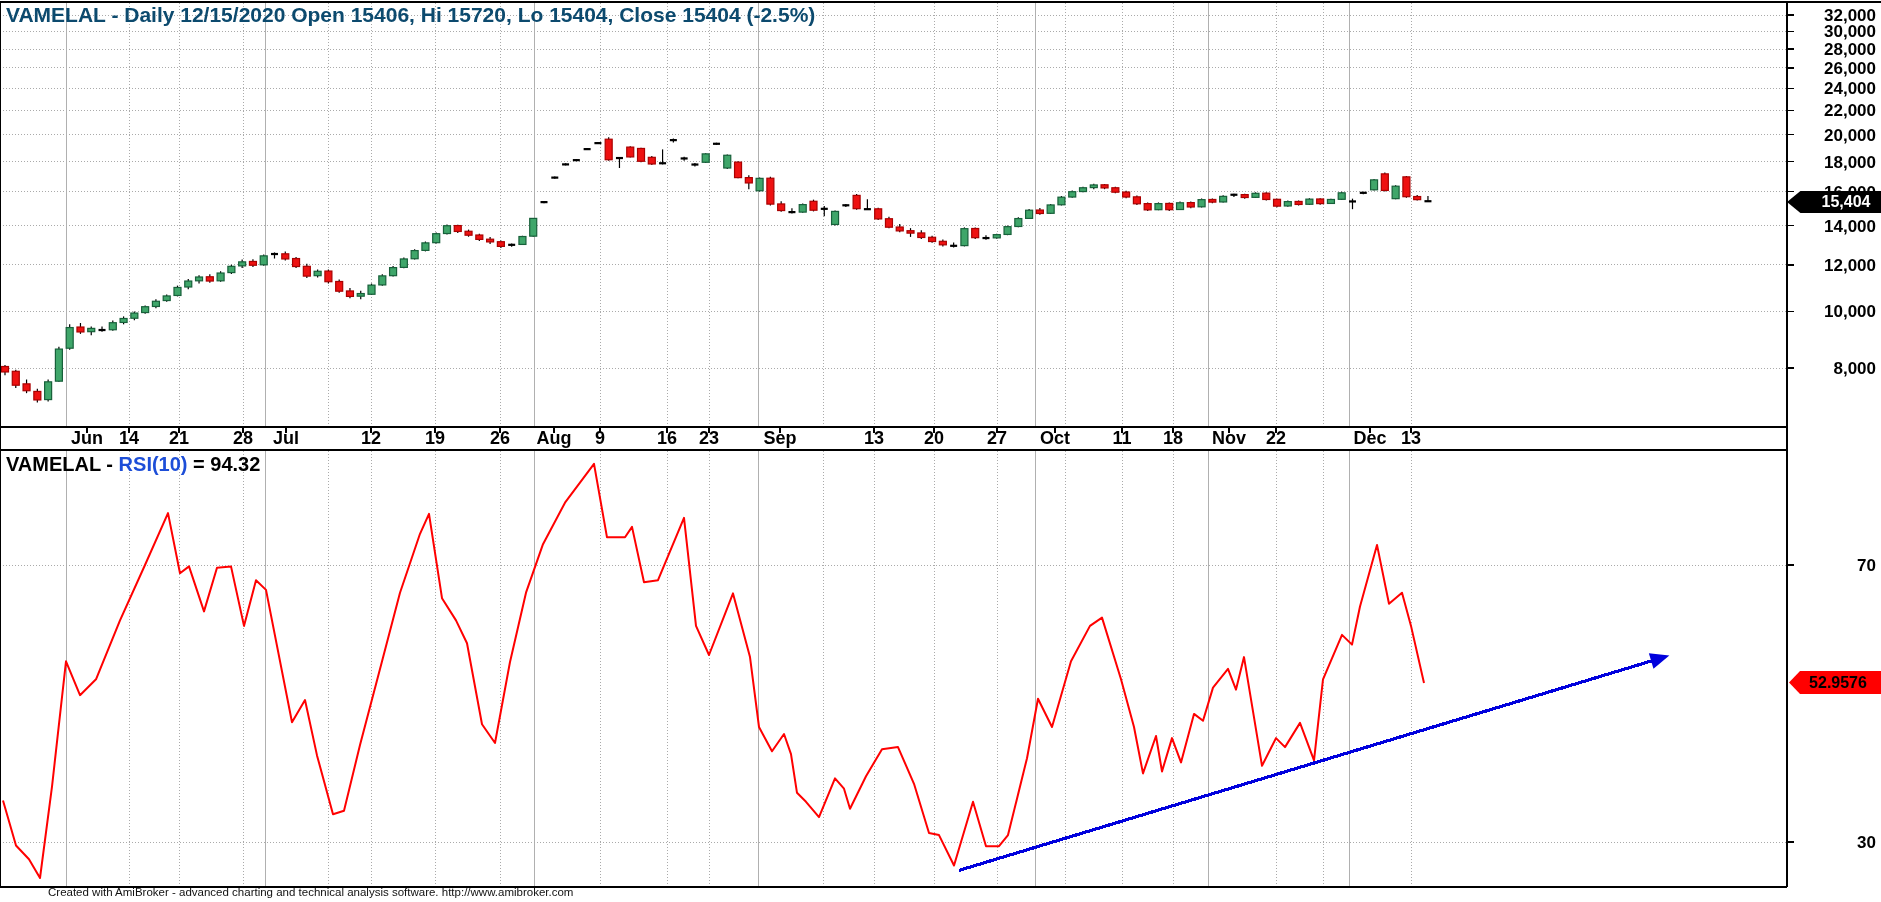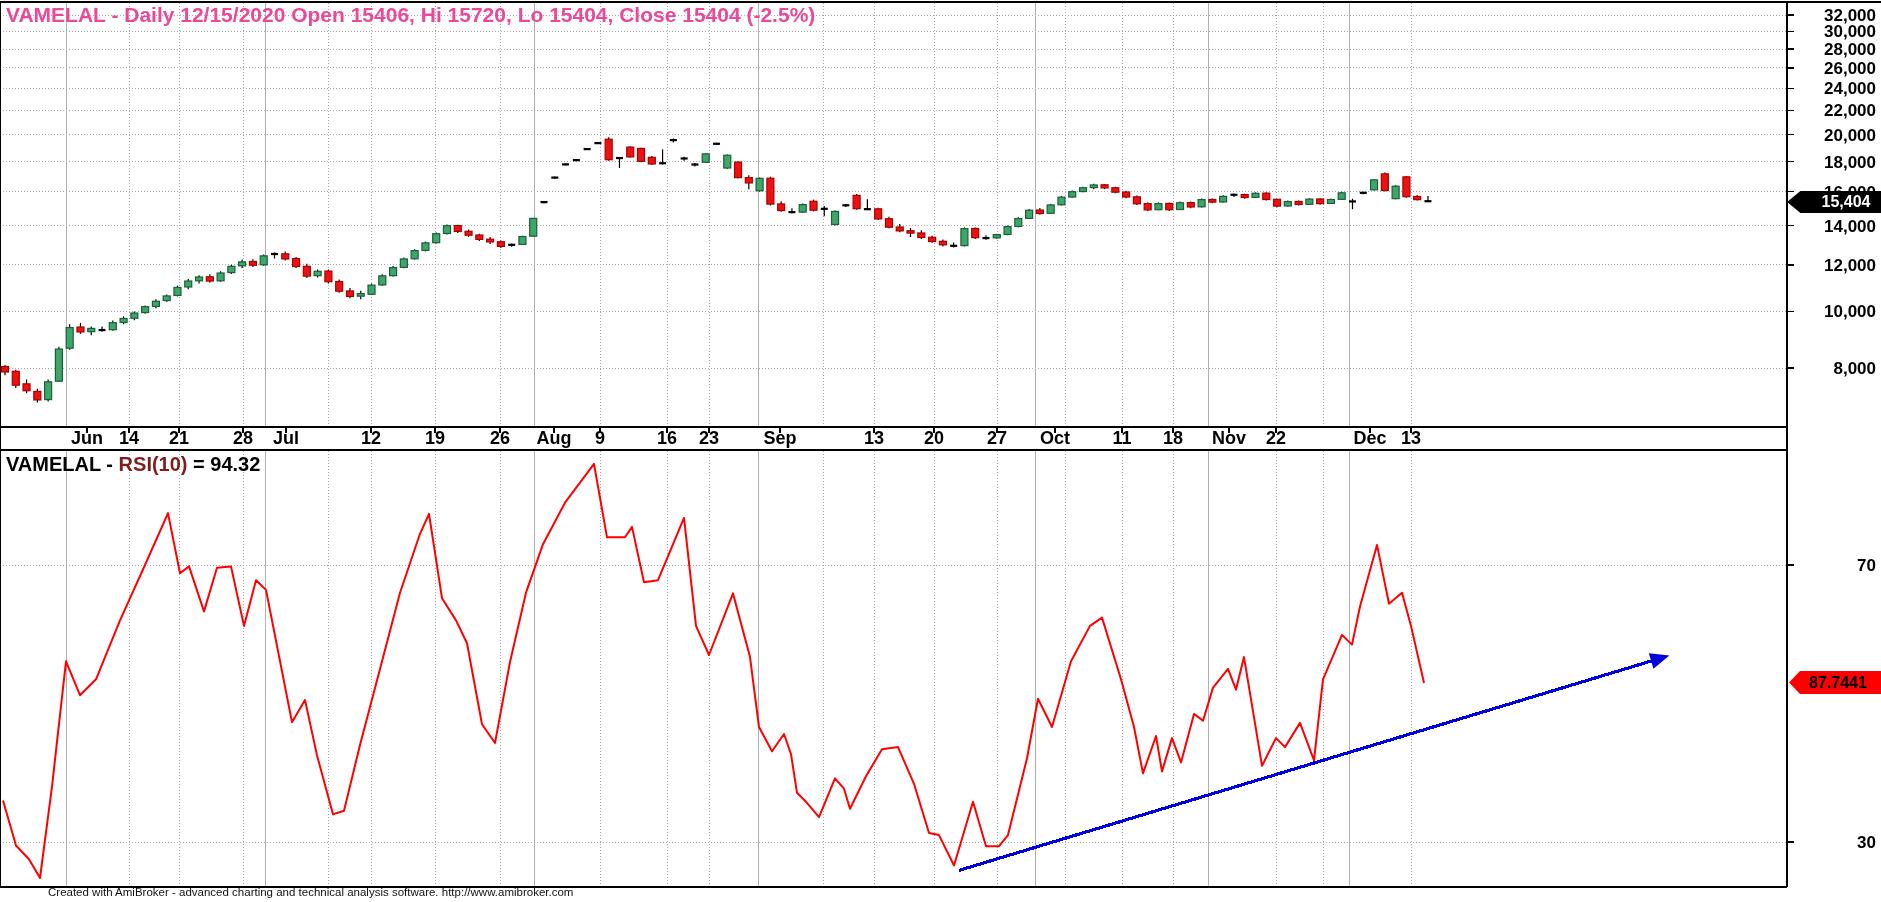--- a/index.html
+++ b/index.html
@@ -1,22 +1,22 @@
 <!DOCTYPE html>
 <html><head>
 <meta charset="utf-8">
 <style>
   html,body{margin:0;padding:0;background:#ffffff;}
   #chart-root{position:relative;width:1881px;height:902px;background:#ffffff;overflow:hidden;
     font-family:"Liberation Sans","DejaVu Sans",sans-serif;}
   #plot-svg{position:absolute;left:0;top:0;}
   .overlay{position:absolute;white-space:pre;}
-  #main-title{left:6px;top:3px;font-size:21px;font-weight:bold;color:#ec4899;}
+  #main-title{left:6px;top:3px;font-size:21px;font-weight:bold;color:#0c4a6e;}
   #rsi-title{left:6px;top:453px;font-size:20px;font-weight:bold;color:#000;}
-  #rsi-title .ind{color:#7f1d1d;}
+  #rsi-title .ind{color:#1d4ed8;}
   #price-badge{left:1787px;top:191px;width:112px;height:22px;background:#000;color:#fff;
     font-size:16px;font-weight:bold;line-height:22px;text-align:center;padding-left:6px;box-sizing:border-box;
     clip-path:polygon(0 50%,12% 0,100% 0,100% 100%,12% 100%);}
   #rsi-badge{left:1789px;top:671px;width:92px;height:23px;background:#ff0000;color:#000;
     font-size:16px;font-weight:bold;line-height:23px;text-align:center;padding-left:6px;box-sizing:border-box;
     clip-path:polygon(0 50%,12% 0,100% 0,100% 100%,12% 100%);}
   #footer-note{left:4px;top:886px;font-size:11.5px;color:#111;margin-left:44px;}
 </style>
 </head>
 <body>
@@ -446,16 +446,16 @@
       <line x1="0" y1="2" x2="0" y2="887" stroke="#000000" stroke-width="2" shape-rendering="crispEdges"></line>
       <line x1="1787" y1="2" x2="1787" y2="887" stroke="#000000" stroke-width="1.5" shape-rendering="crispEdges"></line>
     </svg>
 
   <div class="overlay" id="main-title">VAMELAL - Daily 12/15/2020 Open 15406, Hi 15720, Lo 15404, Close 15404 (-2.5%)</div>
 
   <div class="overlay" id="rsi-title"><span>VAMELAL - </span><span class="ind">RSI(10)</span><span> = 94.32</span></div>
 
   <div class="overlay" id="price-badge">15,404</div>
 
-  <div class="overlay" id="rsi-badge">87.7441</div>
+  <div class="overlay" id="rsi-badge">52.9576</div>
 
   <div class="overlay" id="footer-note">Created with AmiBroker - advanced charting and technical analysis software. http://www.amibroker.com</div>
 </div>
 
 </body></html>

